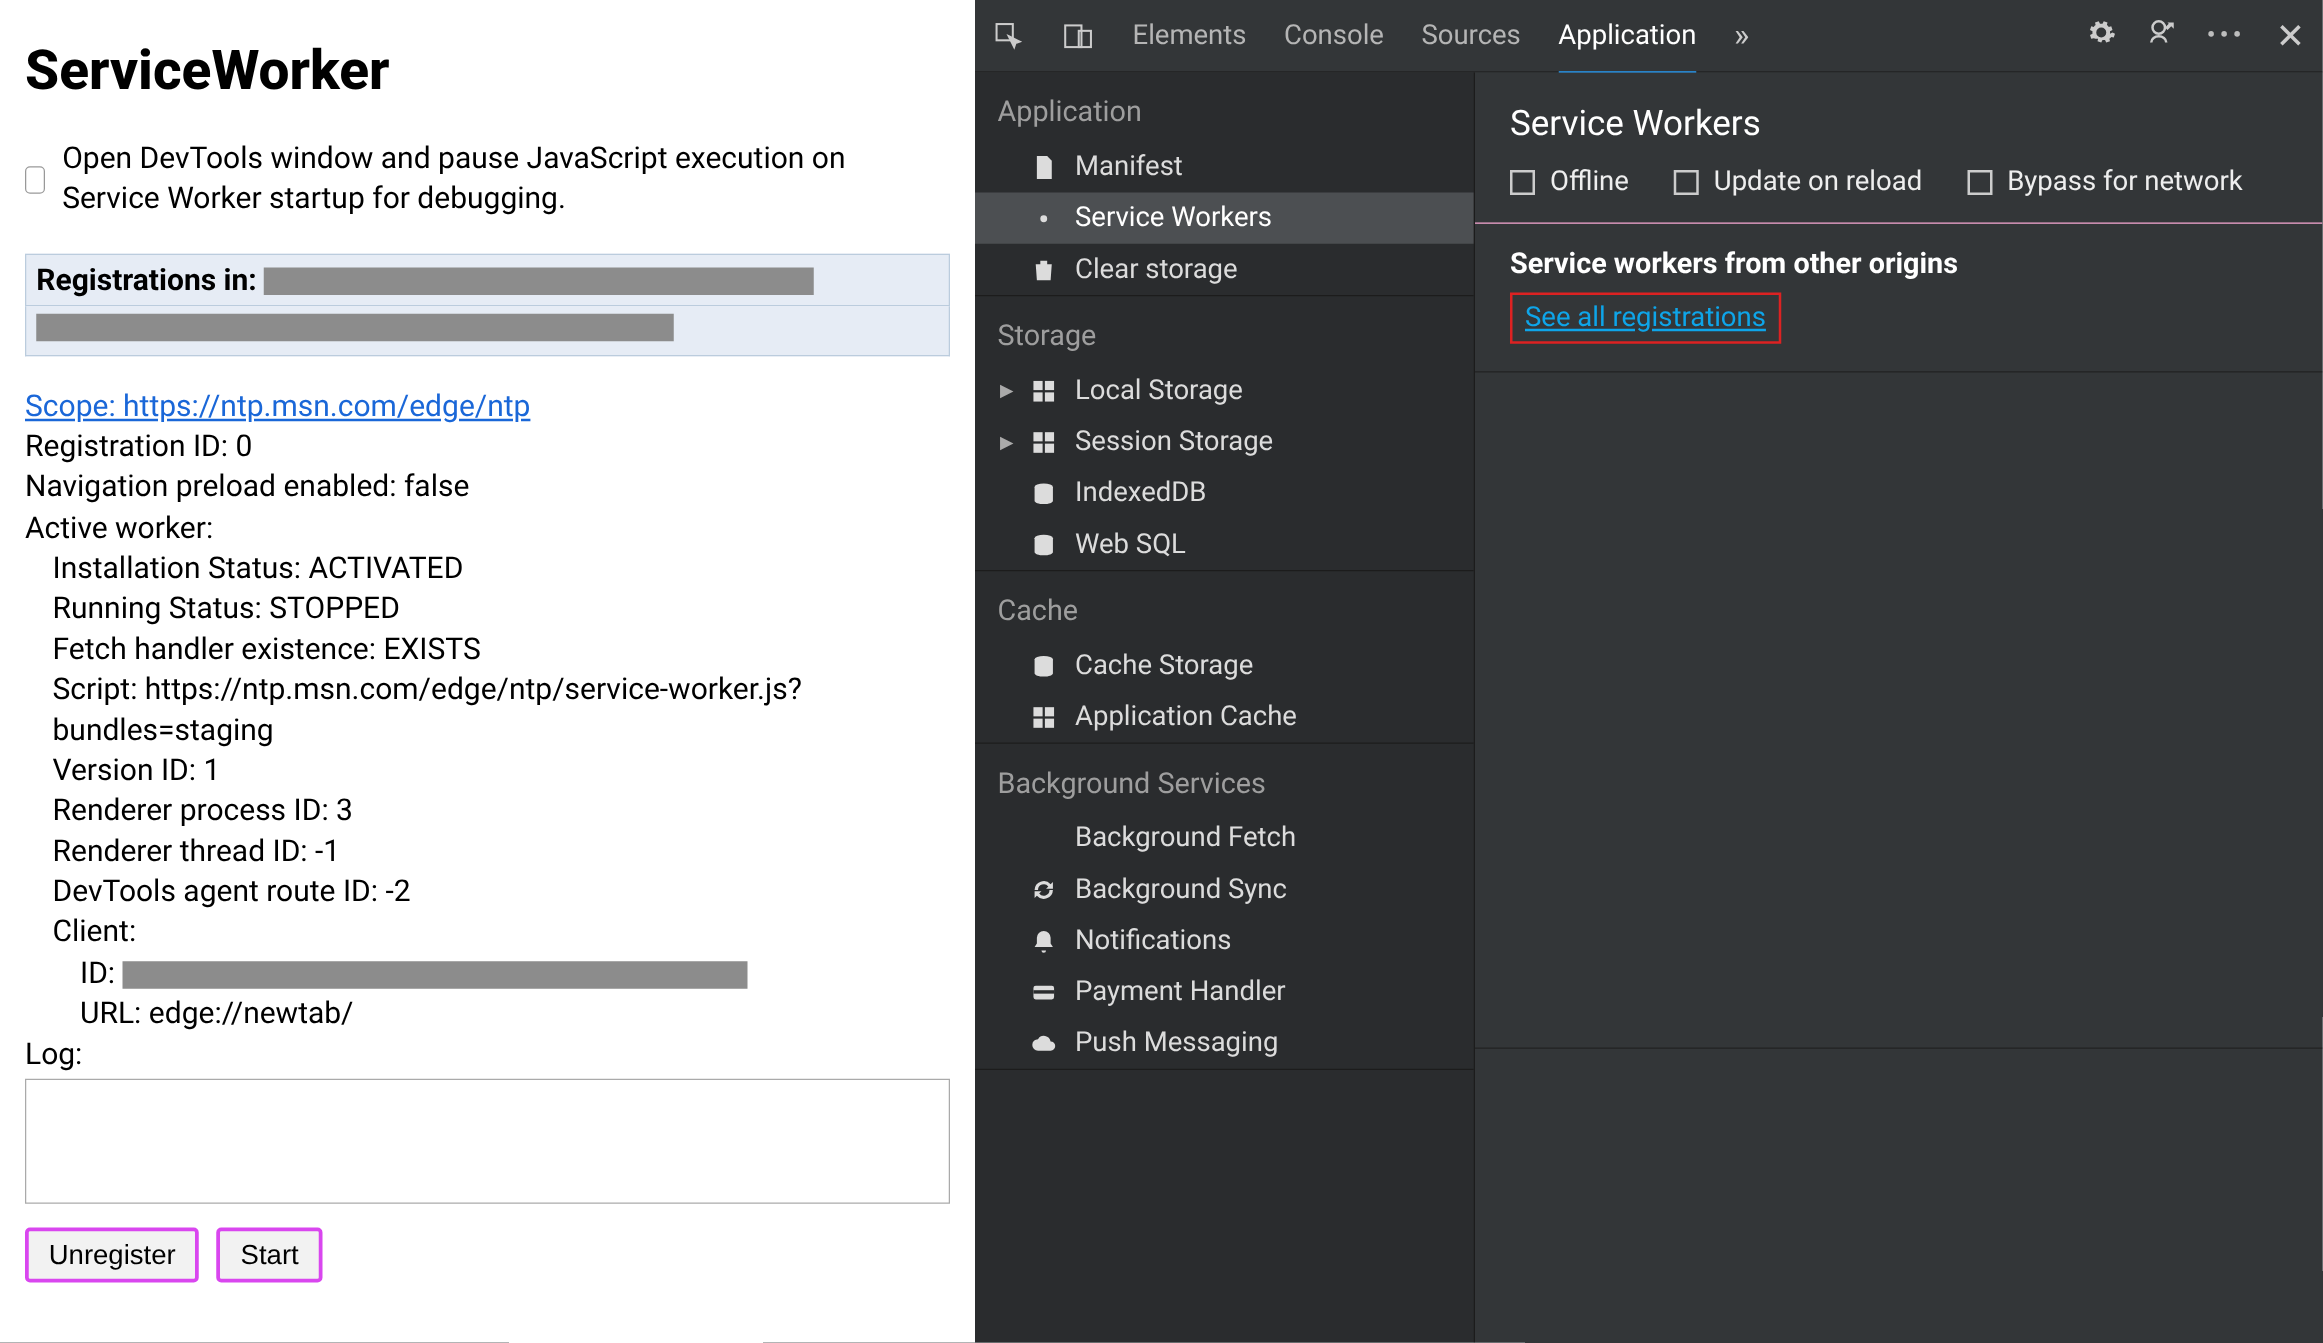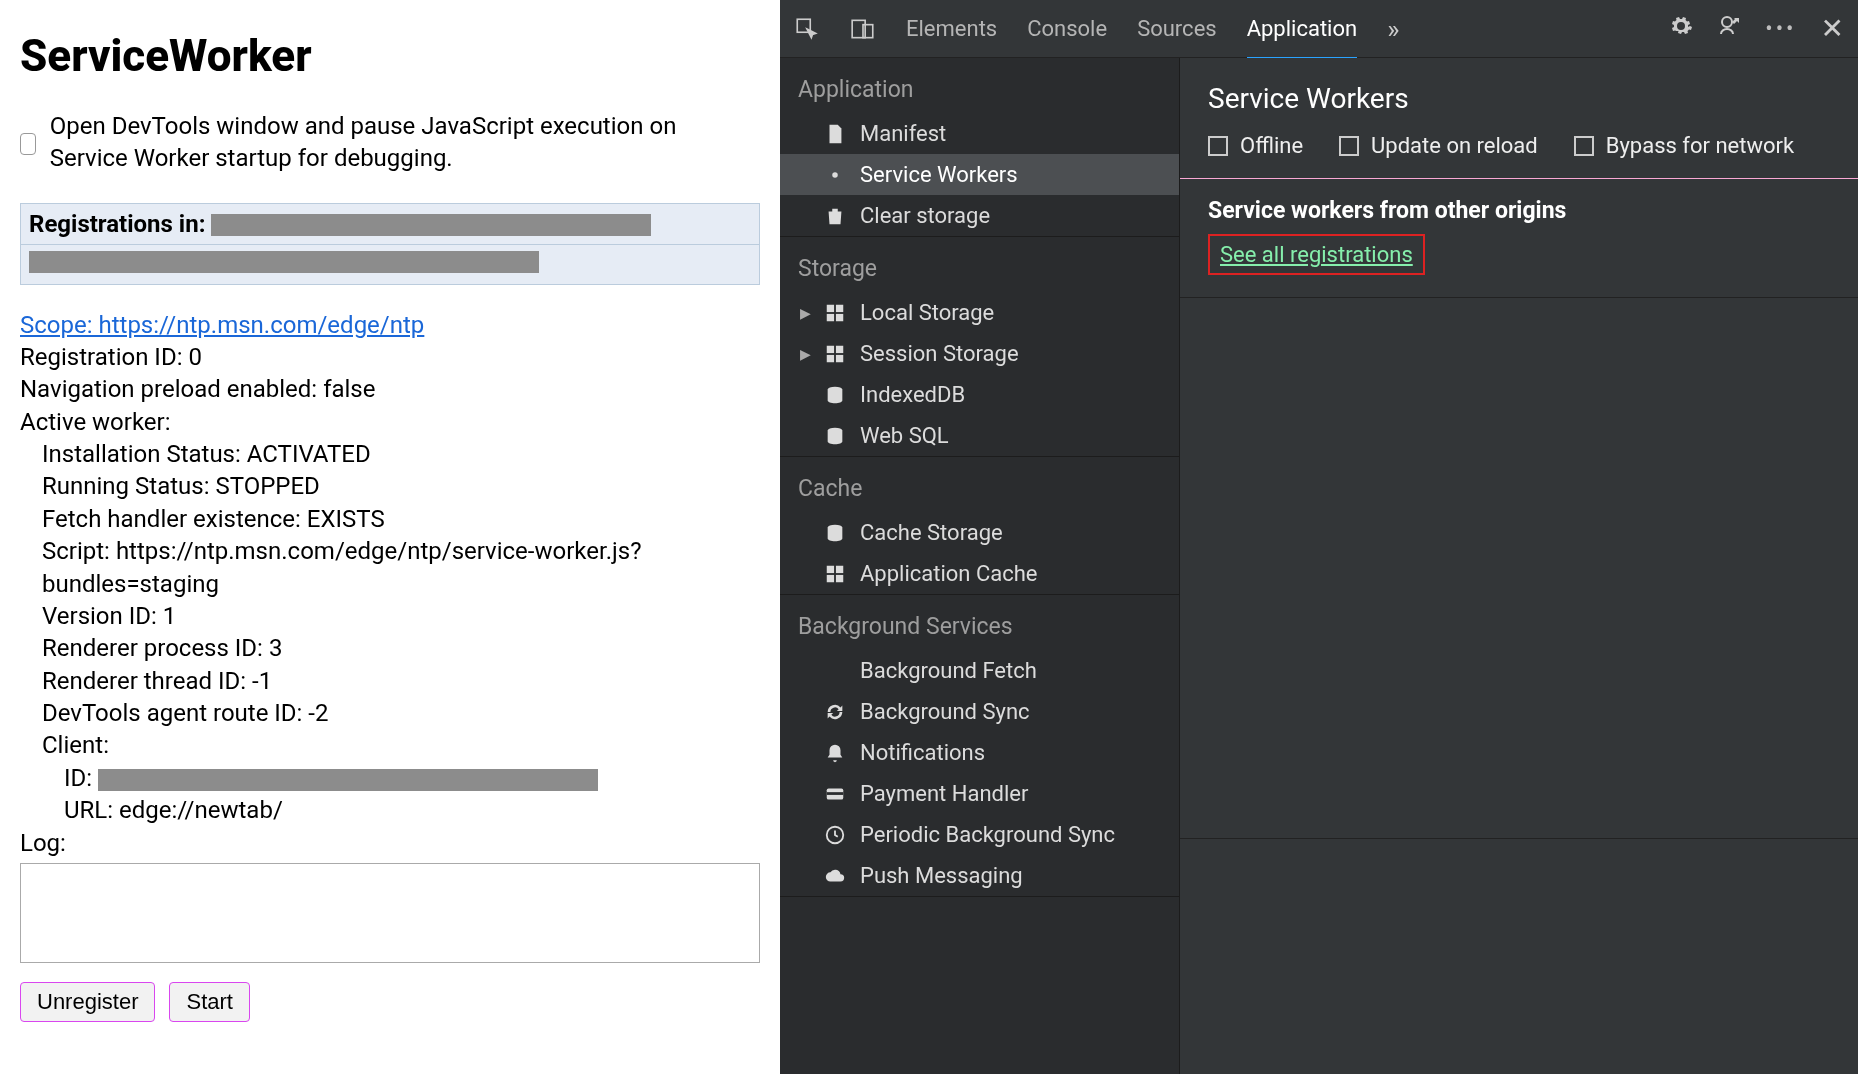--- a/index.html
+++ b/index.html
@@ -31,21 +31,21 @@
 .scope-link { color: #1a67d8; font-size: 24px; display: block; margin-top: 26px; }
 .info-lines { font-size: 24px; line-height: 1.35; margin-top: 2px; }
 .info-indent { margin-left: 22px; }
 .info-indent2 { margin-left: 44px; }
 .redact-id { display: inline-block; width: 500px; height: 22px; background: #8c8c8c; vertical-align: middle; }
 .log-area {
   width: 100%; height: 100px; border: 1px solid #aaa; margin-top: 4px; resize: none; font-size: 20px;
 }
 .btn-row { margin-top: 14px; display: flex; gap: 14px; }
 .btn-row button {
-  font-size: 22px; padding: 6px 16px; border: 1px solid #d946ef; border-radius: 4px; background: #f2f2f2; cursor: pointer;
+  font-size: 22px; padding: 6px 16px; border: 3px solid #d946ef; border-radius: 4px; background: #f2f2f2; cursor: pointer;
 }
 
 
 .right {
   flex: 1;
   background: #333638;
   color: #bdbdbd;
   display: flex;
   flex-direction: column;
   font-size: 22px;
@@ -81,21 +81,21 @@
 .panel { flex:1; background:#333638; color:#eee; display:flex; flex-direction:column; }
 .panel-header { padding: 24px 28px 18px 28px; font-size: 28px; color:#fff; }
 .panel-checks { display:flex; gap:36px; padding: 0 28px 20px 28px; border-bottom:1px solid #f9a8d4; align-items:center; flex-wrap:nowrap; }
 .pc { display:flex; align-items:center; gap:12px; white-space:nowrap; }
 .pc .box { width:20px; height:20px; border:2px solid #ccc; }
 .panel-sub {
   padding: 18px 28px 22px 28px; border-bottom:1px solid #222;
 }
 .panel-sub .sub-title { font-weight:700; color:#fff; font-size:23px; margin-bottom:10px; }
 .see-link {
-  color:#86efac; text-decoration:underline; cursor:pointer;
+  color:#0ea5e9; text-decoration:underline; cursor:pointer;
 }
 .red-box {
   border:2px solid #d22; padding:6px 10px; display:inline-block;
 }
 .panel-footer-sep { margin-top: 540px; border-top:1px solid #222; height:30px; }
 </style>
 </head>
 <body>
 
 <div class="left">
@@ -306,29 +306,20 @@
             <svg viewBox="0 0 24 24">
               <rect x="3" y="6" width="18" height="12" rx="2"></rect>
               <rect x="3" y="10" width="18" height="3" fill="#2a2c2e"></rect>
             </svg>
           </span>
         <span>Payment Handler</span>
       </div>
       <div class="sb-item">
         <span class="ic">
             <svg viewBox="0 0 24 24">
-              <circle cx="12" cy="12" r="9" fill="none" stroke="#dcdcdc" stroke-width="2"></circle>
-              <path d="M12 7v5l3 2" stroke="#dcdcdc" stroke-width="2" fill="none"></path>
-            </svg>
-          </span>
-        <span>Periodic Background Sync</span>
-      </div>
-      <div class="sb-item">
-        <span class="ic">
-            <svg viewBox="0 0 24 24">
               <path d="M7 18a5 5 0 0 1 0-10 6 6 0 0 1 11 2 4 4 0 0 1 0 8z"></path>
             </svg>
           </span>
         <span>Push Messaging</span>
       </div>
       <div class="sb-sep"></div>
     </div>
 
     <div class="panel">
       <div class="panel-header">Service Workers</div>

